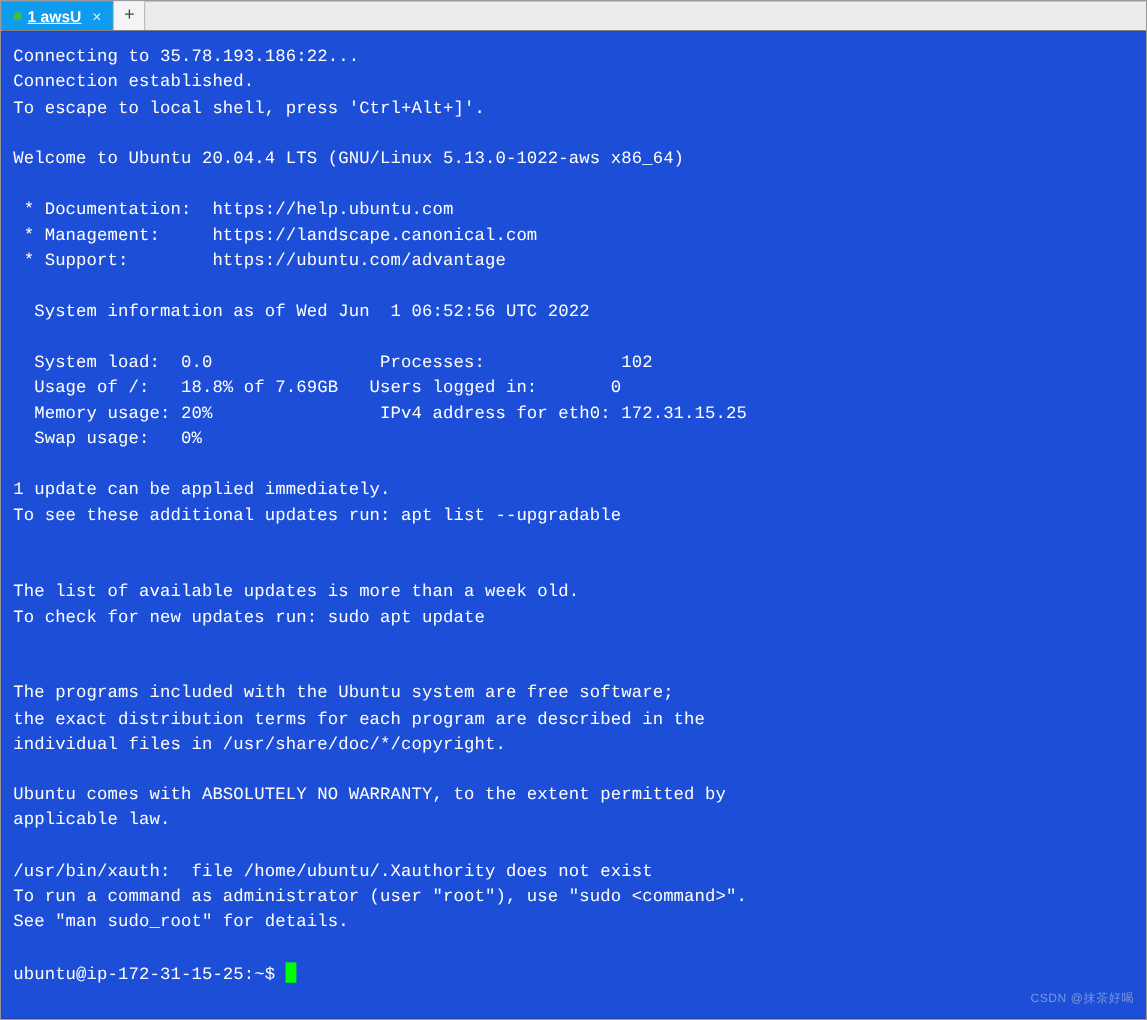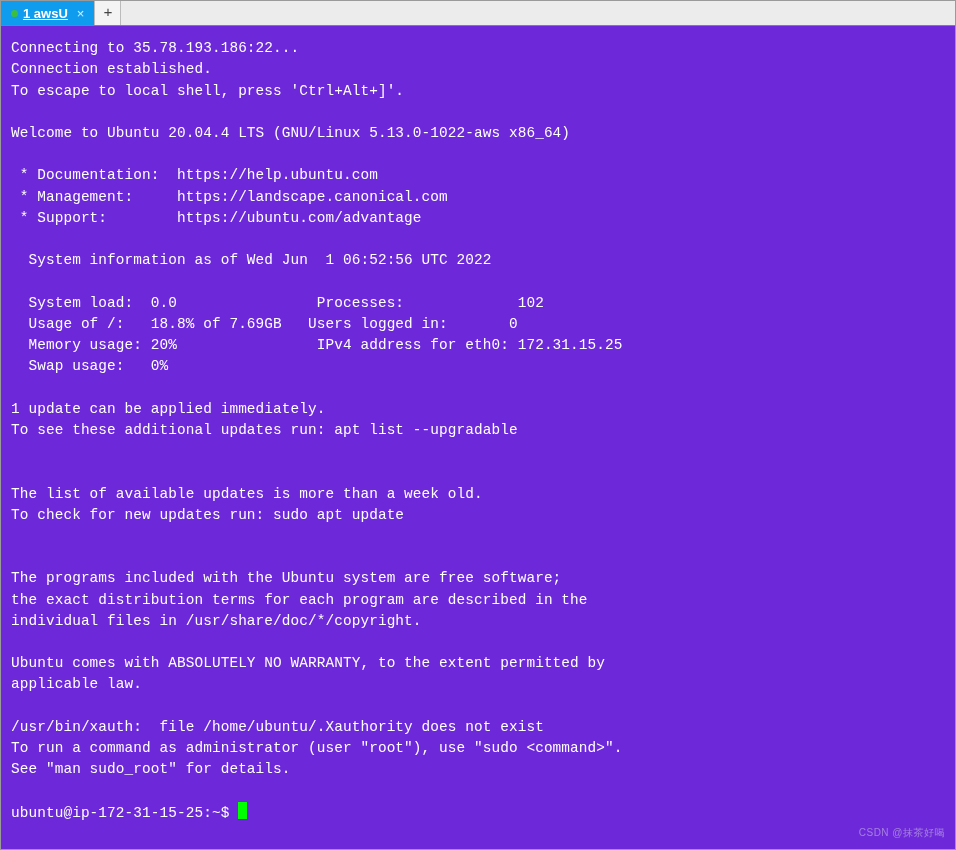--- a/index.html
+++ b/index.html
@@ -5,21 +5,21 @@
   * { margin: 0; padding: 0; box-sizing: border-box; }
   html, body { width: 956px; height: 850px; background: #000; font-family: "Consolas", "Courier New", monospace; }
   .window { border: 1px solid #9a9a9a; width: 956px; height: 850px; display: flex; flex-direction: column; background:#000; }
   .tab-bar { height: 26px; background: #ececec; display: flex; align-items: stretch; border-bottom: 1px solid #808080; }
   .tab { display: flex; align-items: center; padding: 0 10px; font-size: 13px; font-family: Arial, sans-serif; border-right: 1px solid #bbb; cursor: default; gap:5px;}
   .tab.active { background: #0f9cef; color: #fff; font-weight: bold; }
   .tab.active .tab-label { text-decoration: underline; }
   .dot { width:7px; height:7px; border-radius:50%; background:#3dbf3d; display:inline-block; flex:0 0 auto;}
   .tab .close { margin-left:4px; font-weight:normal; font-size:13px; opacity:.85;}
   .new-tab { width:26px; display:flex; align-items:center; justify-content:center; font-size:15px; color:#444; background:#f4f4f4; border-right:1px solid #bbb; cursor:pointer;}
-  .terminal { flex:1 1 auto; background:#6d28d9; color:#fff; padding:12px 10px 8px 10px; font-size:14.4px; line-height:21.2px; white-space:pre; overflow:hidden; position:relative; letter-spacing:0.1px;}
+  .terminal { flex:1 1 auto; background:#1d4ed8; color:#fff; padding:12px 10px 8px 10px; font-size:14.4px; line-height:21.2px; white-space:pre; overflow:hidden; position:relative; letter-spacing:0.1px;}
   .cursor-block { display:inline-block; width:9px; height:17px; background:#00ff00; vertical-align:text-bottom; margin-bottom:2px;}
   .watermark { position:absolute; right:10px; bottom:6px; color:rgba(230,230,230,0.45); font-family:Arial,"Microsoft YaHei",sans-serif; font-size:10px; letter-spacing:0.5px; pointer-events:none;}
 </style>
 </head>
 <body>
 
 <div class="window">
 
   <div class="tab-bar">
     <div class="tab active">

